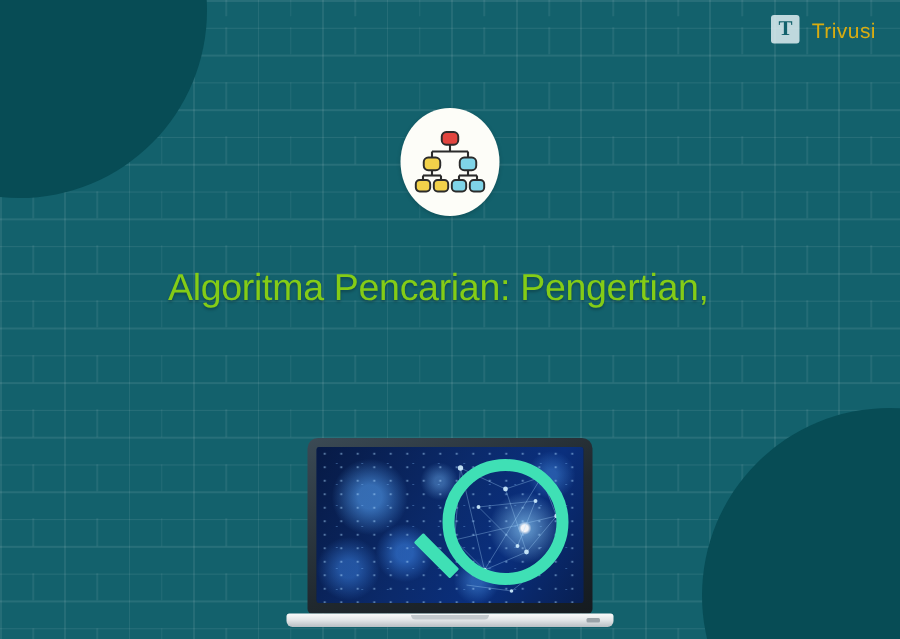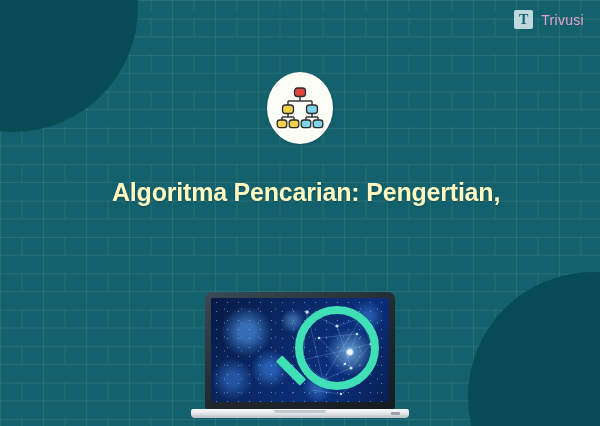--- a/index.html
+++ b/index.html
@@ -80,21 +80,21 @@
   .brand-mark{
     width:19px; height:19px;
     background:rgba(232,245,248,0.88);
     border-radius:2px;
     display:flex; align-items:center; justify-content:center;
     color:#13616c;
     font-size:14px; font-weight:700; line-height:1;
     font-family:"Liberation Serif", serif;
   }
   .brand-name{
-    color:#f9a8d4;
+    color:#eab308;
     font-size:14px;
     letter-spacing:.3px;
   }
 
   
   .icon-badge{
     position:absolute;
     left:50%; transform:translateX(-50%);
     top:72px;
     width:66px; height:72px;
@@ -103,23 +103,23 @@
     display:flex; align-items:center; justify-content:center;
     box-shadow:0 1px 3px rgba(0,0,0,.18);
   }
   .icon-badge svg{ display:block; }
 
   
   .headline{
     position:absolute;
     left:112px; top:176px;
     width:420px;
-    color:#fef9c3;
+    color:#84cc16;
     font-size:25px;
-    font-weight:700;
+    font-weight:400;
     line-height:1.30;
     letter-spacing:-0.2px;
     text-shadow:0 1px 2px rgba(0,0,0,.28);
   }
 
   
   .laptop{
     position:absolute;
     left:50%; transform:translateX(-50%);
     bottom:8px;

